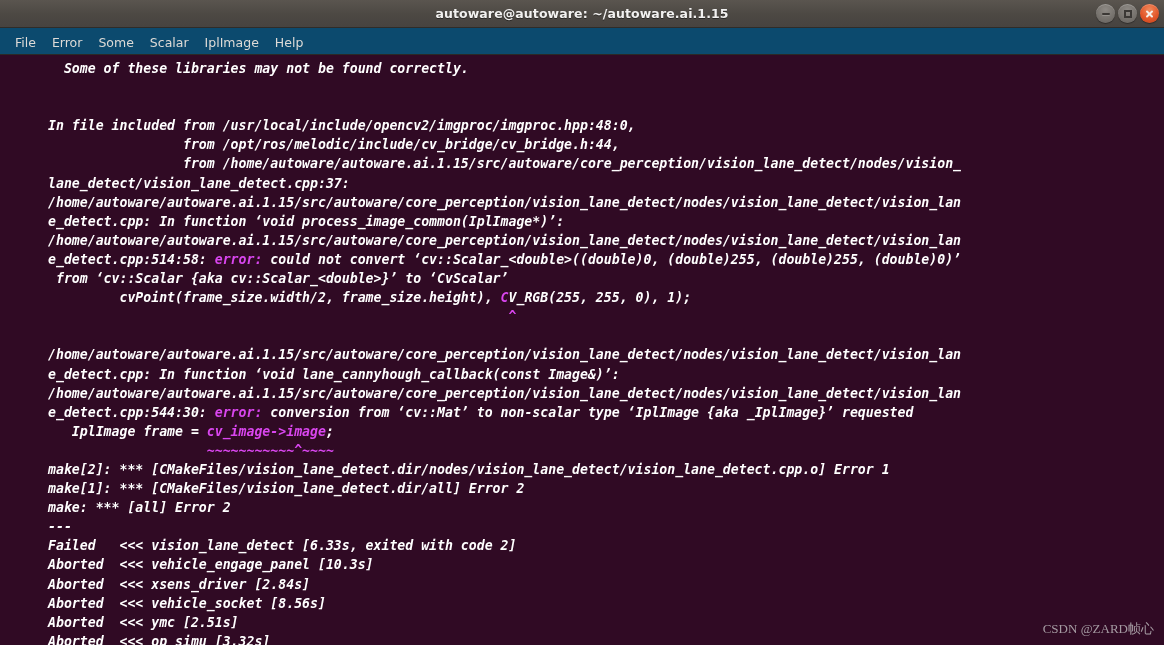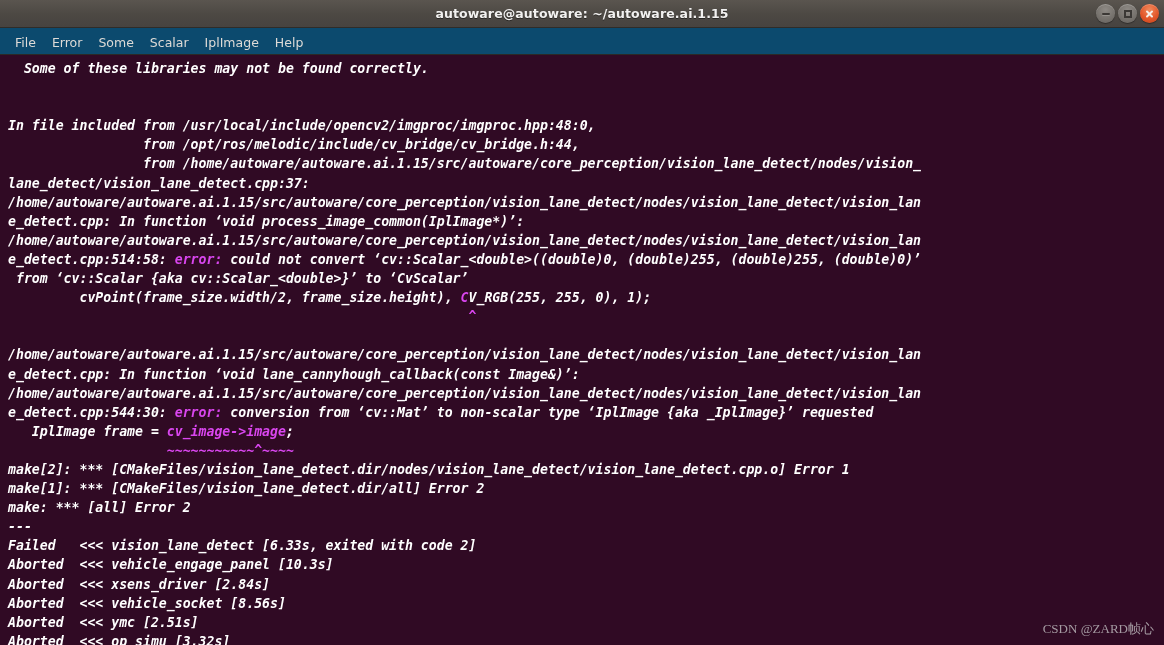--- a/index.html
+++ b/index.html
@@ -100,20 +100,21 @@
     cursor: default;
   }
 
   
   #terminal {
     position: relative;
     flex: 1 1 auto;
     background: #300a24;
     overflow: hidden;
     padding: 4px 0 0 7px;
+    margin-left: 40px;
   }
   #term-lines {
     font-family: "DejaVu Sans Mono", monospace;
     font-style: italic;
     font-weight: bold;
     font-size: 13.2px;
     line-height: 19.1px;
     color: #ffffff;
     white-space: pre;
     letter-spacing: 0px;

